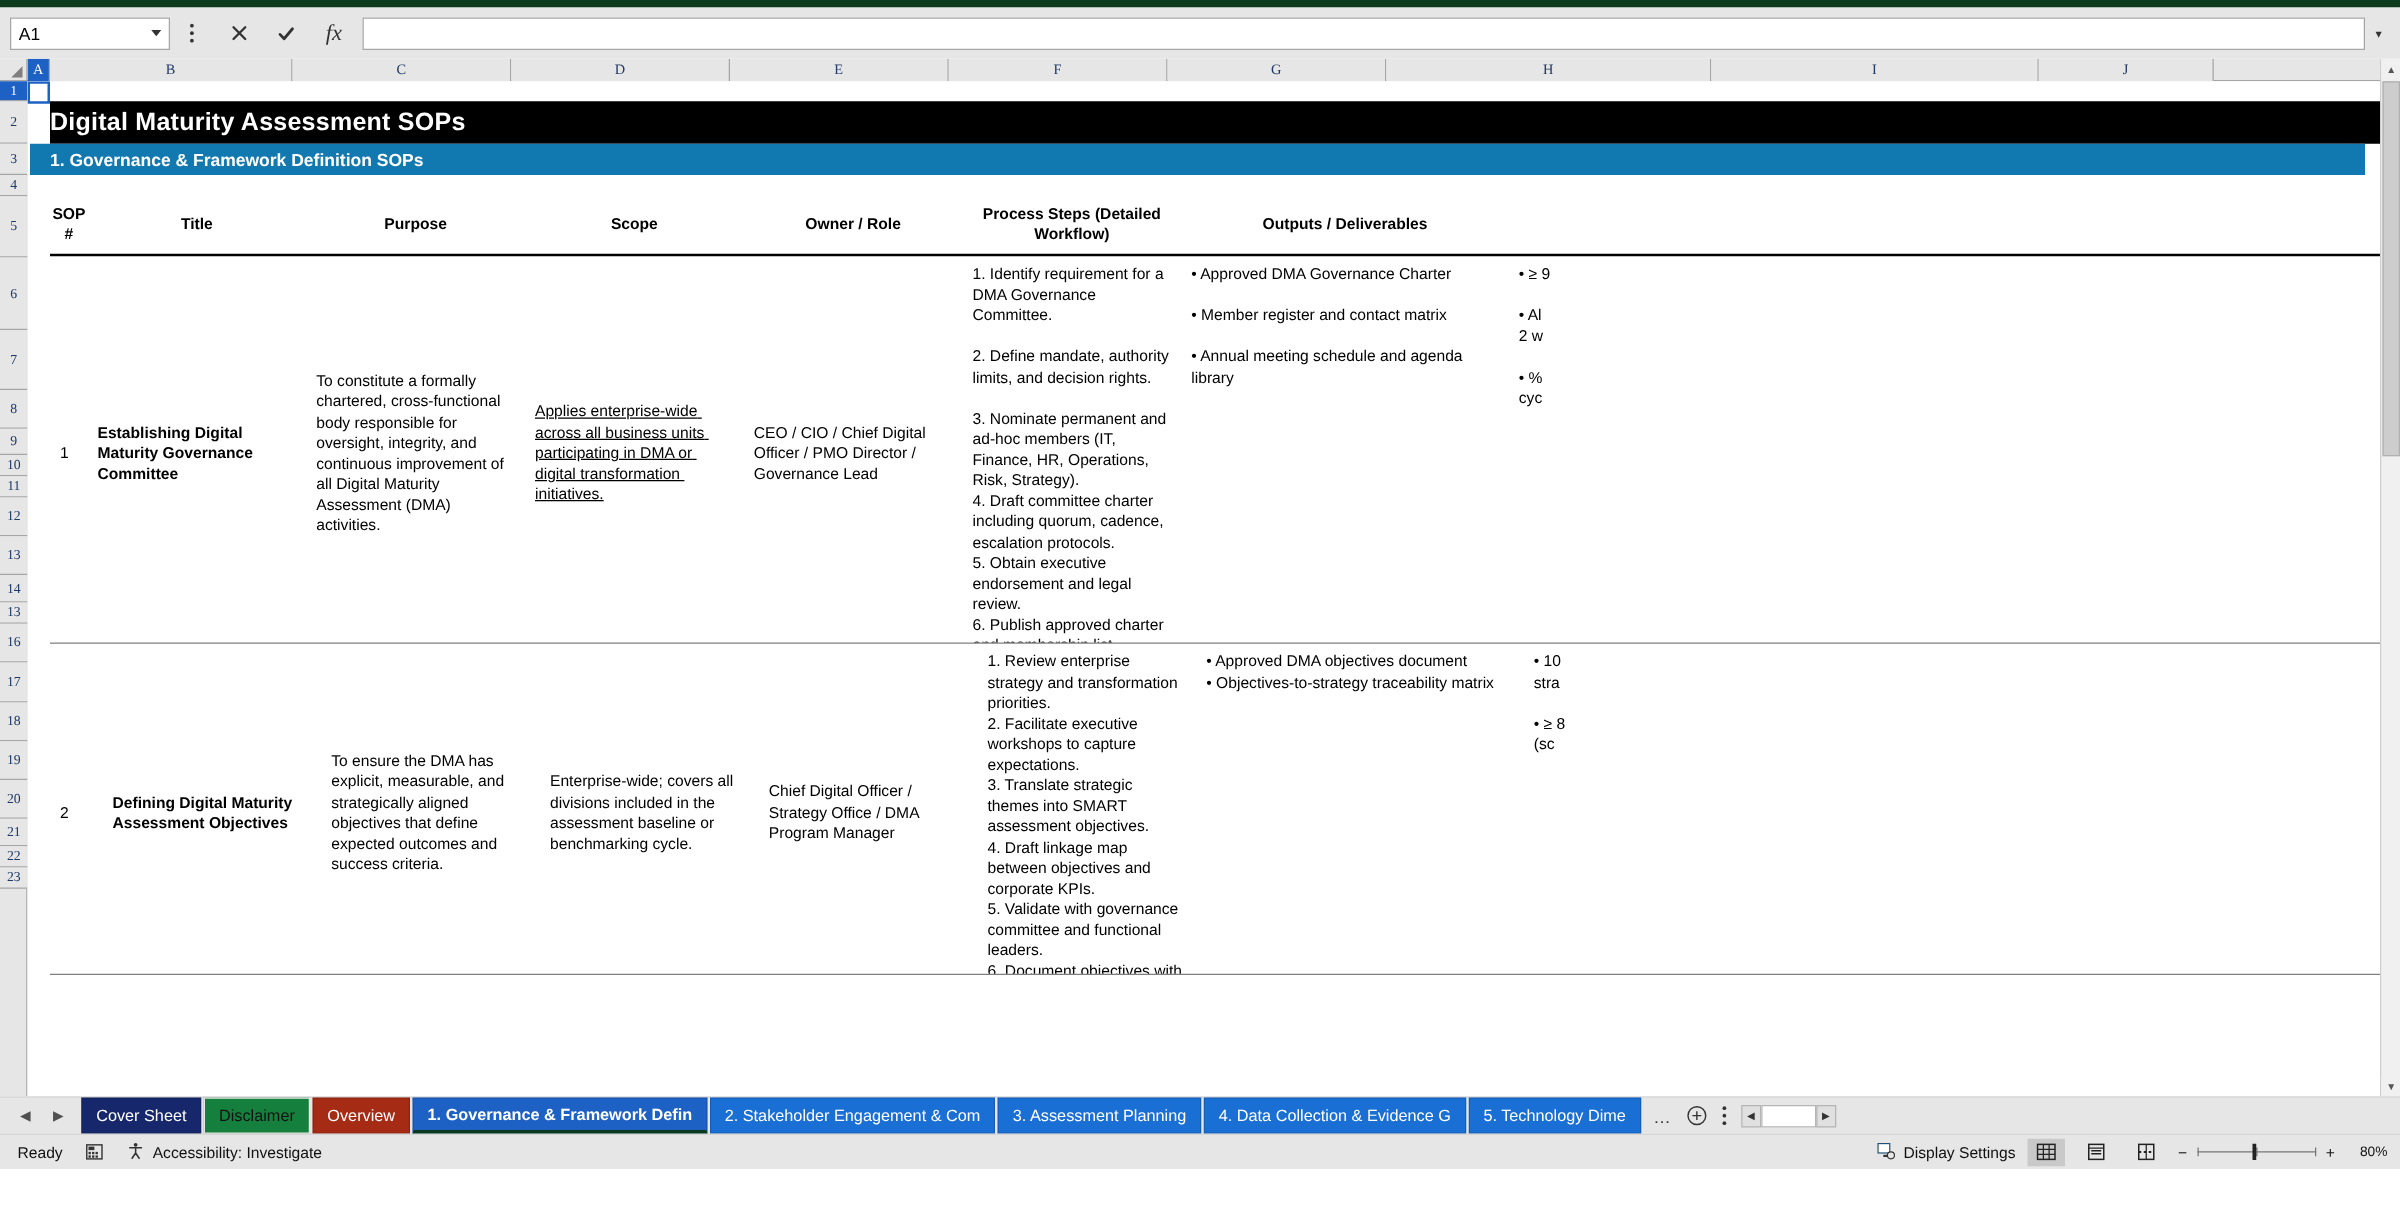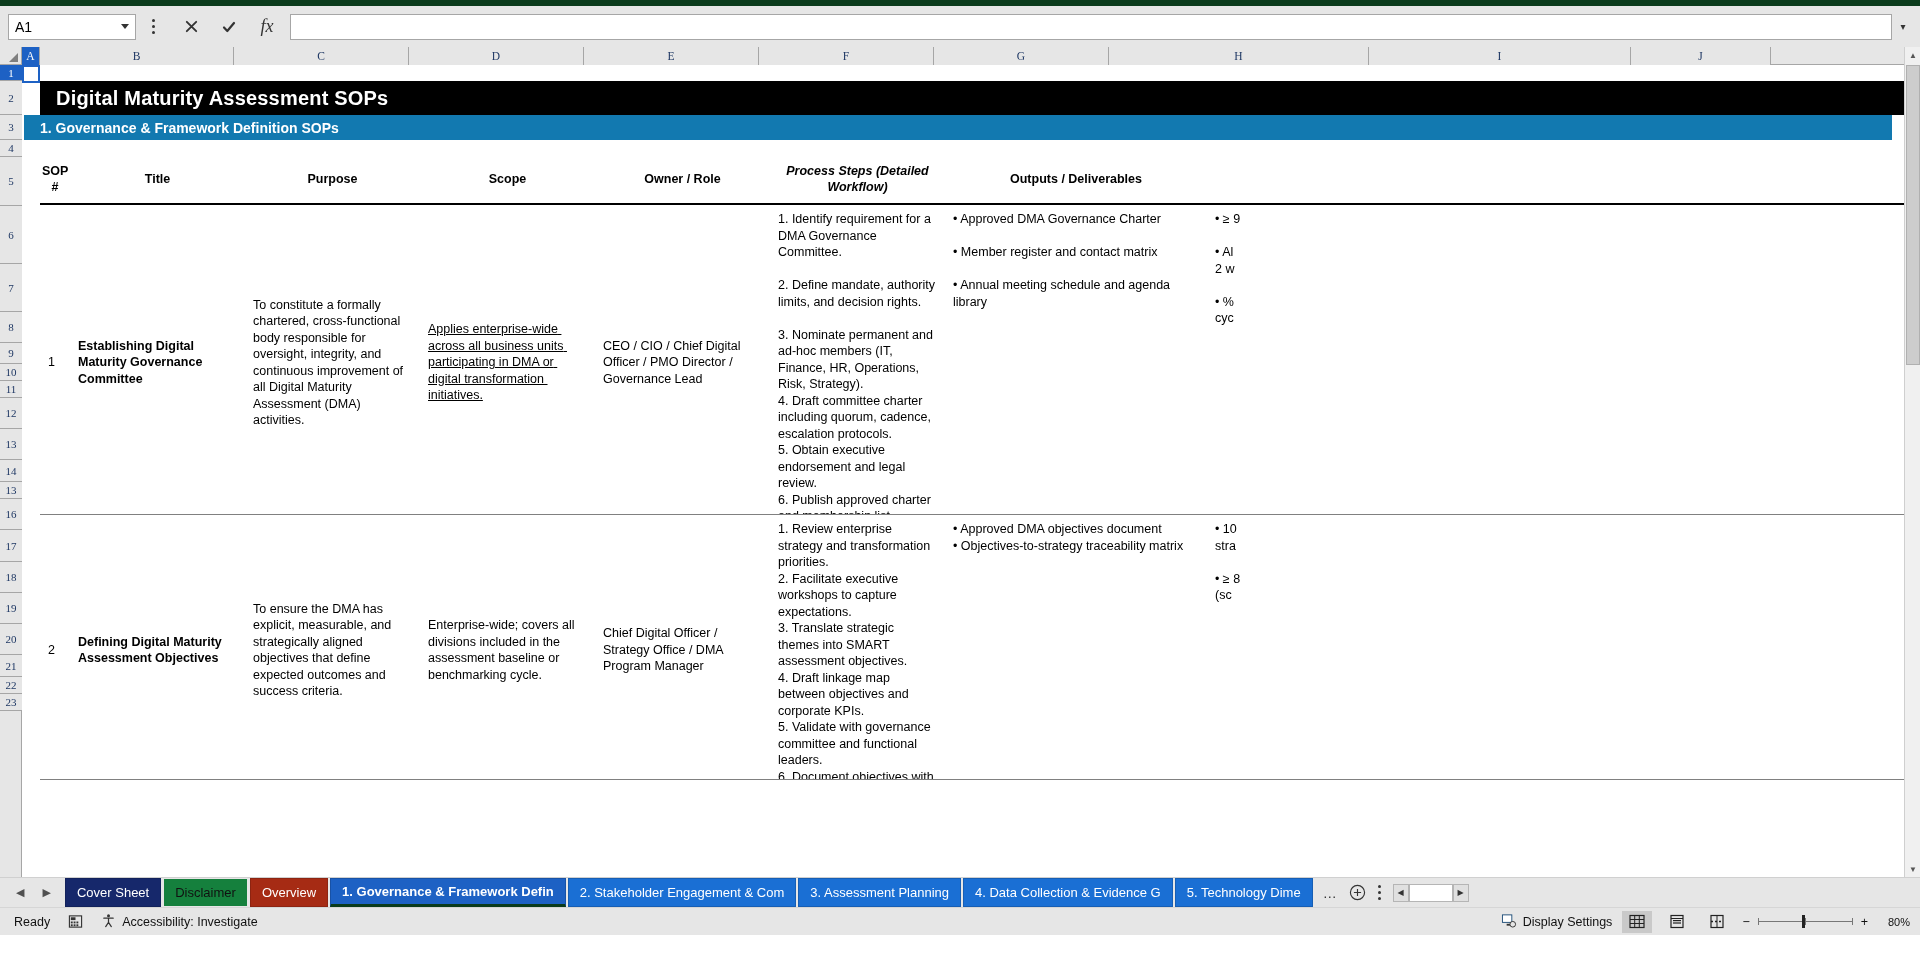--- a/index.html
+++ b/index.html
@@ -154,21 +154,20 @@
   }
 
   
   .banner-title {
     position: absolute;
     background: #000000;
     color: #ffffff;
     font-weight: bold;
     font-size: 20px;
     display: flex; align-items: center;
-    padding-left: 16px;
     letter-spacing: .2px;
   }
   .banner-sub {
     position: absolute;
     background: #1279b0;
     color: #ffffff;
     font-weight: bold;
     font-size: 14px;
     display: flex; align-items: center;
     padding-left: 16px;
@@ -388,21 +387,21 @@
         <div class="banner-title" style="left:18px; top:16px; width:1868px; height:34px;">Digital Maturity Assessment SOPs</div>
 
         <div class="banner-sub" style="left:2px; top:50px; width:1868px; height:25px;">1. Governance &amp; Framework Definition SOPs</div>
 
         <div class="thead" id="thead" style="left:18px; top:92px; height:48px; width:1868px;">
             <div class="th" style="width: 30px; flex: 0 0 30px;">SOP #</div>
             <div class="th" style="width: 175px; flex: 0 0 175px;">Title</div>
             <div class="th" style="width: 175px; flex: 0 0 175px;">Purpose</div>
             <div class="th" style="width: 175px; flex: 0 0 175px;">Scope</div>
             <div class="th" style="width: 175px; flex: 0 0 175px;">Owner / Role</div>
-            <div class="th" style="width: 175px; flex: 0 0 175px; font-style: italic;">Process Steps (Detailed Workflow)</div>
+            <div class="th" style="width: 175px; flex: 0 0 175px;">Process Steps (Detailed Workflow)</div>
             <div class="th" style="width: 262px; flex: 0 0 262px;">Outputs / Deliverables</div>
             <div class="th" style="width: 262px; flex: 0 0 262px;"></div>
           </div>
 
         <div class="drow" id="row0" style="left:18px; top:140px; height:310px; width:1868px;">
             <div class="td center-v" style="width: 30px; flex: 0 0 30px;">1</div>
             <div class="td center-v b" style="width: 175px; flex: 0 0 175px;">Establishing Digital Maturity Governance Committee</div>
             <div class="td center-v" style="width: 175px; flex: 0 0 175px;">To constitute a formally chartered, cross-functional body responsible for oversight, integrity, and continuous improvement of all Digital Maturity Assessment (DMA) activities.</div>
             <div class="td center-v" style="width: 175px; flex: 0 0 175px; text-decoration: underline;">Applies enterprise-wide across all business units participating in DMA or digital transformation initiatives.</div>
             <div class="td center-v" style="width: 175px; flex: 0 0 175px;">CEO / CIO / Chief Digital Officer / PMO Director / Governance Lead</div>
@@ -427,21 +426,21 @@
 
 • Al
 2 w
 
 • %
 cyc</div>
           </div>
 
         <div class="drow" id="row1" style="left:18px; top:450px; height:265px; width:1868px;">
             <div class="td center-v" style="width: 30px; flex: 0 0 30px;">2</div>
-            <div class="td center-v b" style="width: 175px; flex: 0 0 175px;">Defining Digital Maturity Assessment Objectives</div>
+            <div class="td center-v b" style="width: 175px; flex: 0 0 175px; margin-left: 12px;">Defining Digital Maturity Assessment Objectives</div>
             <div class="td center-v" style="width: 175px; flex: 0 0 175px;">To ensure the DMA has explicit, measurable, and strategically aligned objectives that define expected outcomes and success criteria.</div>
             <div class="td center-v" style="width: 175px; flex: 0 0 175px;">Enterprise-wide; covers all divisions included in the assessment baseline or benchmarking cycle.</div>
             <div class="td center-v" style="width: 175px; flex: 0 0 175px;">Chief Digital Officer / Strategy Office / DMA Program Manager</div>
             <div class="td" style="width: 175px; flex: 0 0 175px;">1. Review enterprise strategy and transformation priorities.
 2. Facilitate executive workshops to capture expectations.
 3. Translate strategic themes into SMART assessment objectives.
 4. Draft linkage map between objectives and corporate KPIs.
 5. Validate with governance committee and functional leaders.
 6. Document objectives with success metrics and ownership.
 7. Obtain executive approval and publish.

